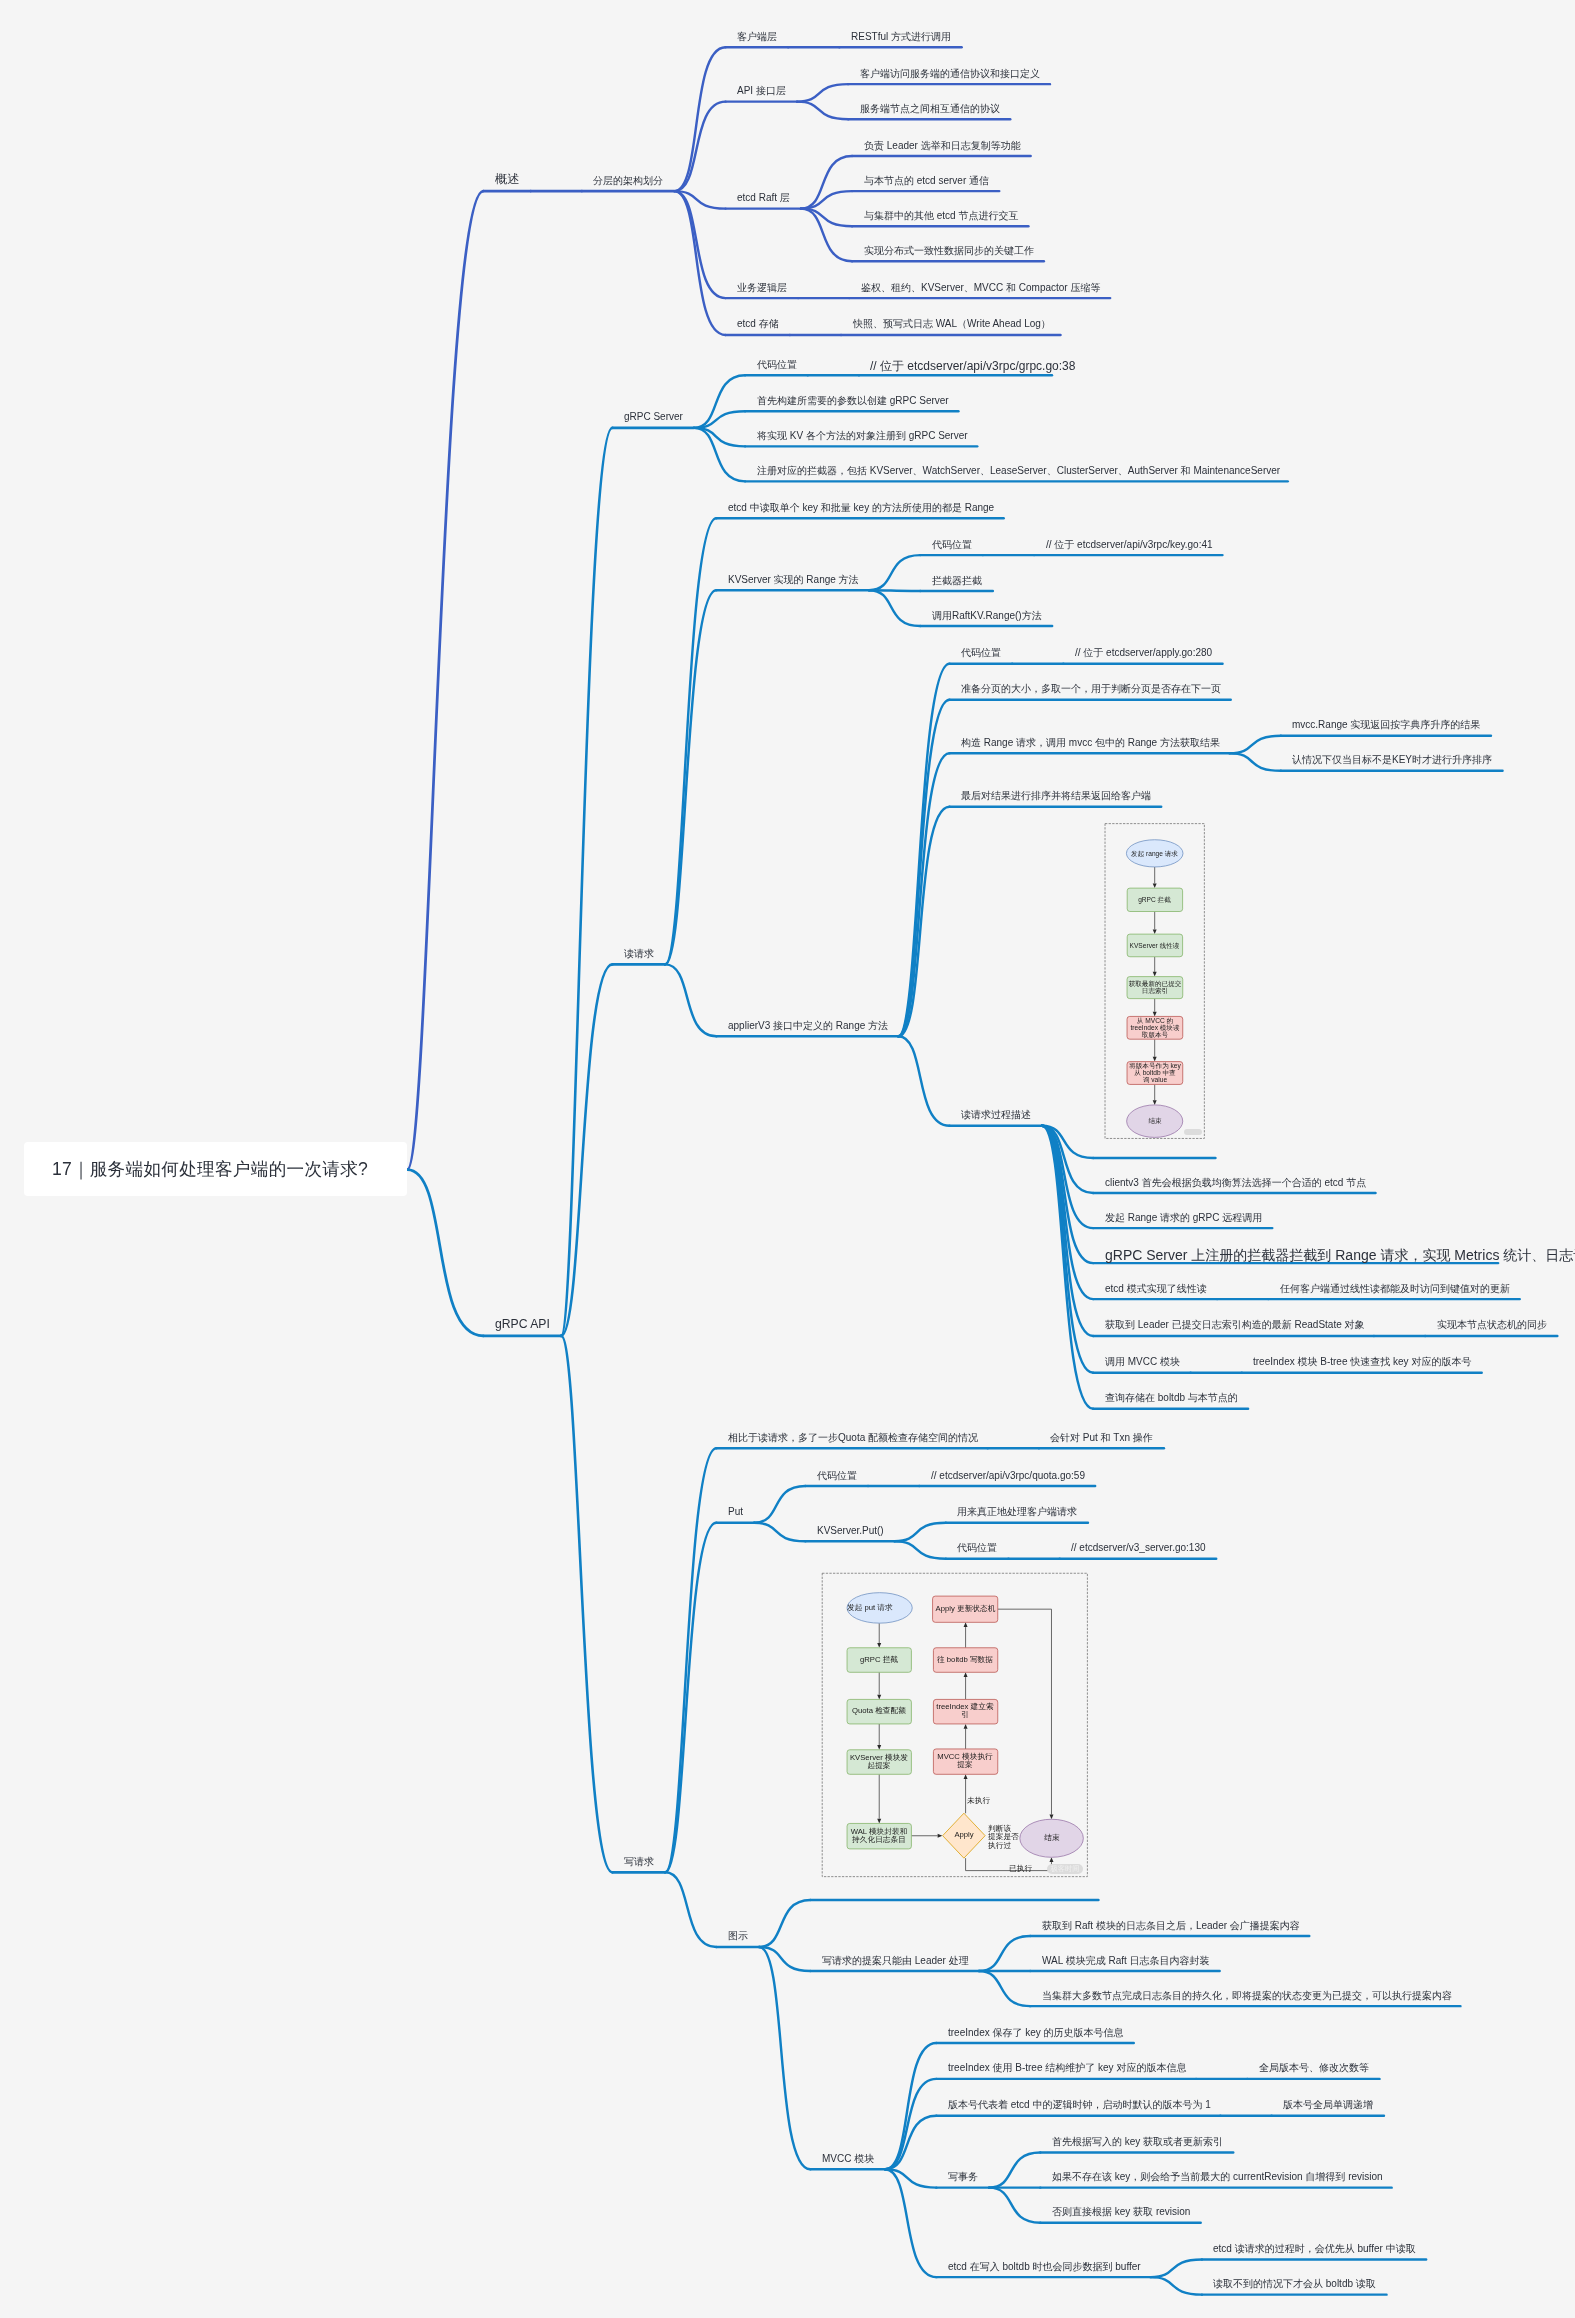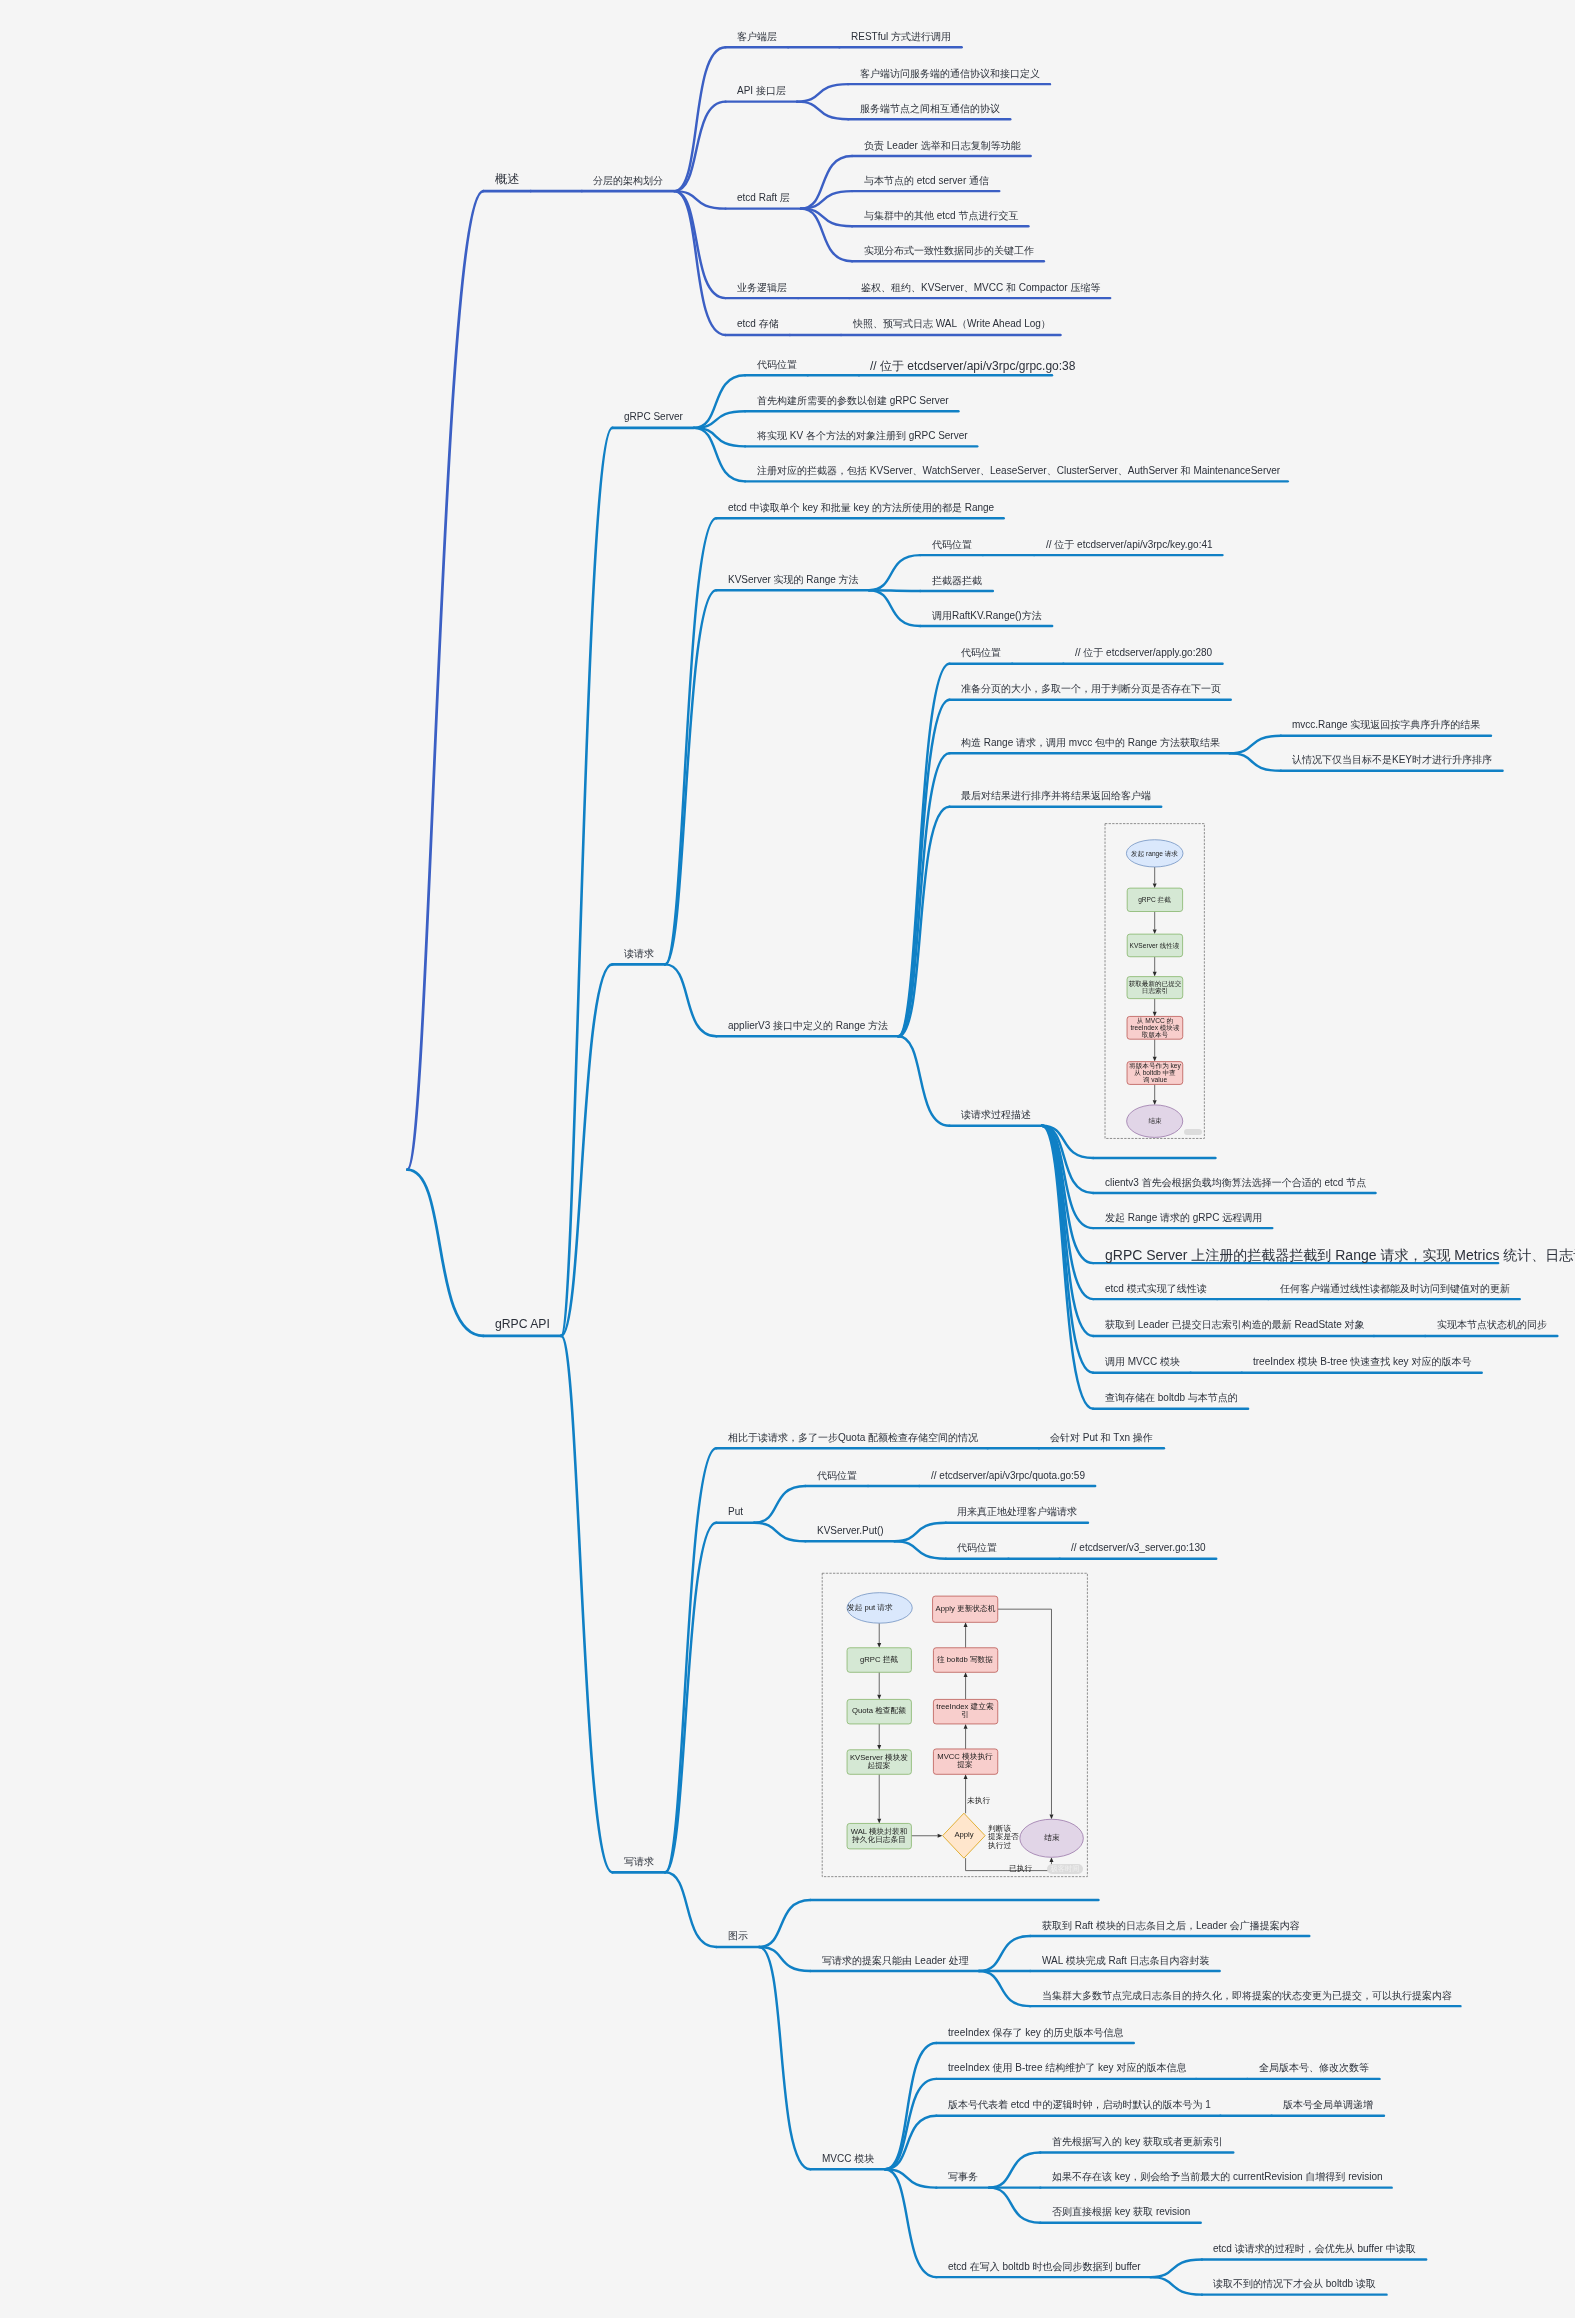--- a/index.html
+++ b/index.html
@@ -175,20 +175,23 @@
       <path d="M1361.3 2816.5 H1613.8" fill="none" stroke="#1080c5" stroke-width="3.2" stroke-linecap="round"></path>
       <path d="M1361.3 2862.4 H1821.1" fill="none" stroke="#1080c5" stroke-width="3.2" stroke-linecap="round"></path>
       <path d="M1361.3 2908.3 H1571.2" fill="none" stroke="#1080c5" stroke-width="3.2" stroke-linecap="round"></path>
       <path d="M1225.3 2979.5 H1505.8" fill="none" stroke="#1080c5" stroke-width="3.2" stroke-linecap="round"></path>
       <path d="M1505.8 2979.5 C1542.6 2979.5,1525.9 2956.5,1572.8 2956.5" fill="none" stroke="#1080c5" stroke-width="3.2" stroke-linecap="round"></path>
       <path d="M1505.8 2979.5 C1542.6 2979.5,1525.9 3002.4,1572.8 3002.4" fill="none" stroke="#1080c5" stroke-width="3.2" stroke-linecap="round"></path>
       <path d="M1572.8 2956.5 H1866.2" fill="none" stroke="#1080c5" stroke-width="3.2" stroke-linecap="round"></path>
       <path d="M1572.8 3002.4 H1814.4" fill="none" stroke="#1080c5" stroke-width="3.2" stroke-linecap="round"></path>
     </svg>
 
+  <div id="root-node">
+    <div class="rt">17｜服务端如何处理客户端的一次请求?</div>
+  </div>
 
   <div id="nodes">
       <div class="node-label" style="left: 495px; font-size: 12.2px; top: 173px;">概述</div>
       <div class="node-label" style="left: 593px; font-size: 10px; top: 176px;">分层的架构划分</div>
       <div class="node-label" style="left: 737px; font-size: 10px; top: 32px;">客户端层</div>
       <div class="node-label" style="left: 851px; font-size: 10px; top: 32px;">RESTful 方式进行调用</div>
       <div class="node-label" style="left: 737px; font-size: 10px; top: 86px;">API 接口层</div>
       <div class="node-label" style="left: 860px; font-size: 10px; top: 69px;">客户端访问服务端的通信协议和接口定义</div>
       <div class="node-label" style="left: 860px; font-size: 10px; top: 104px;">服务端节点之间相互通信的协议</div>
       <div class="node-label" style="left: 737px; font-size: 10px; top: 193px;">etcd Raft 层</div>

